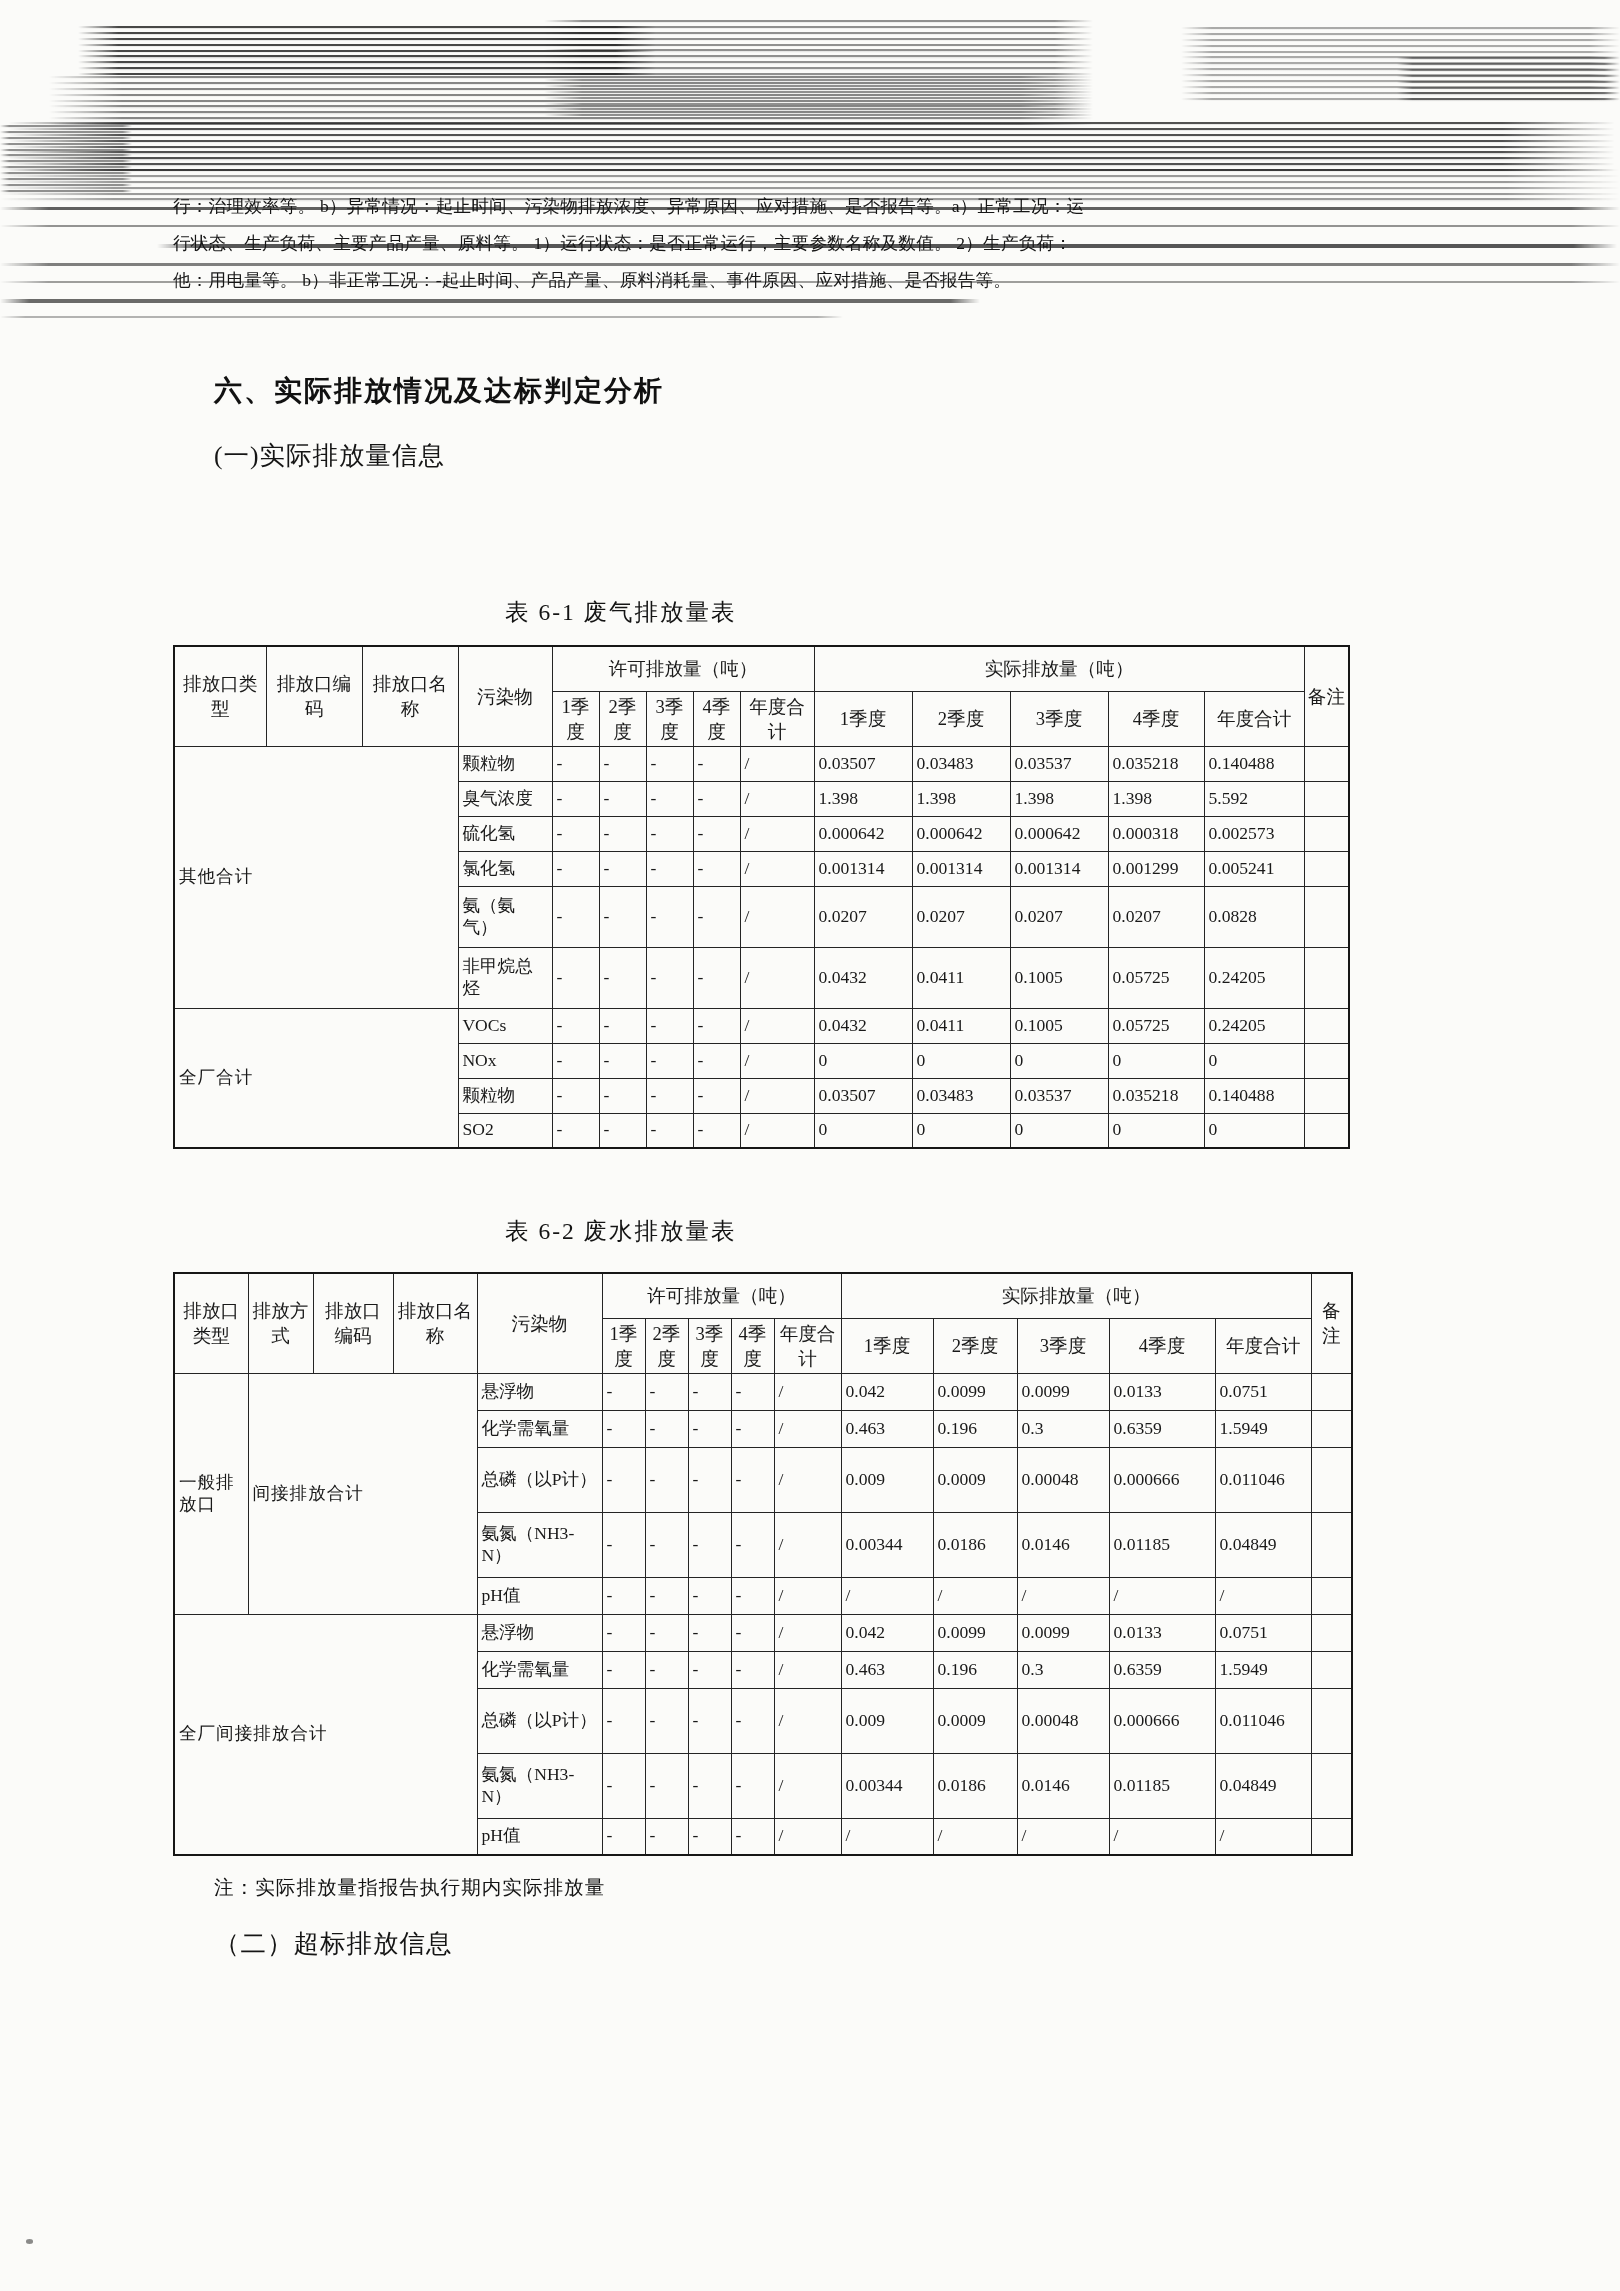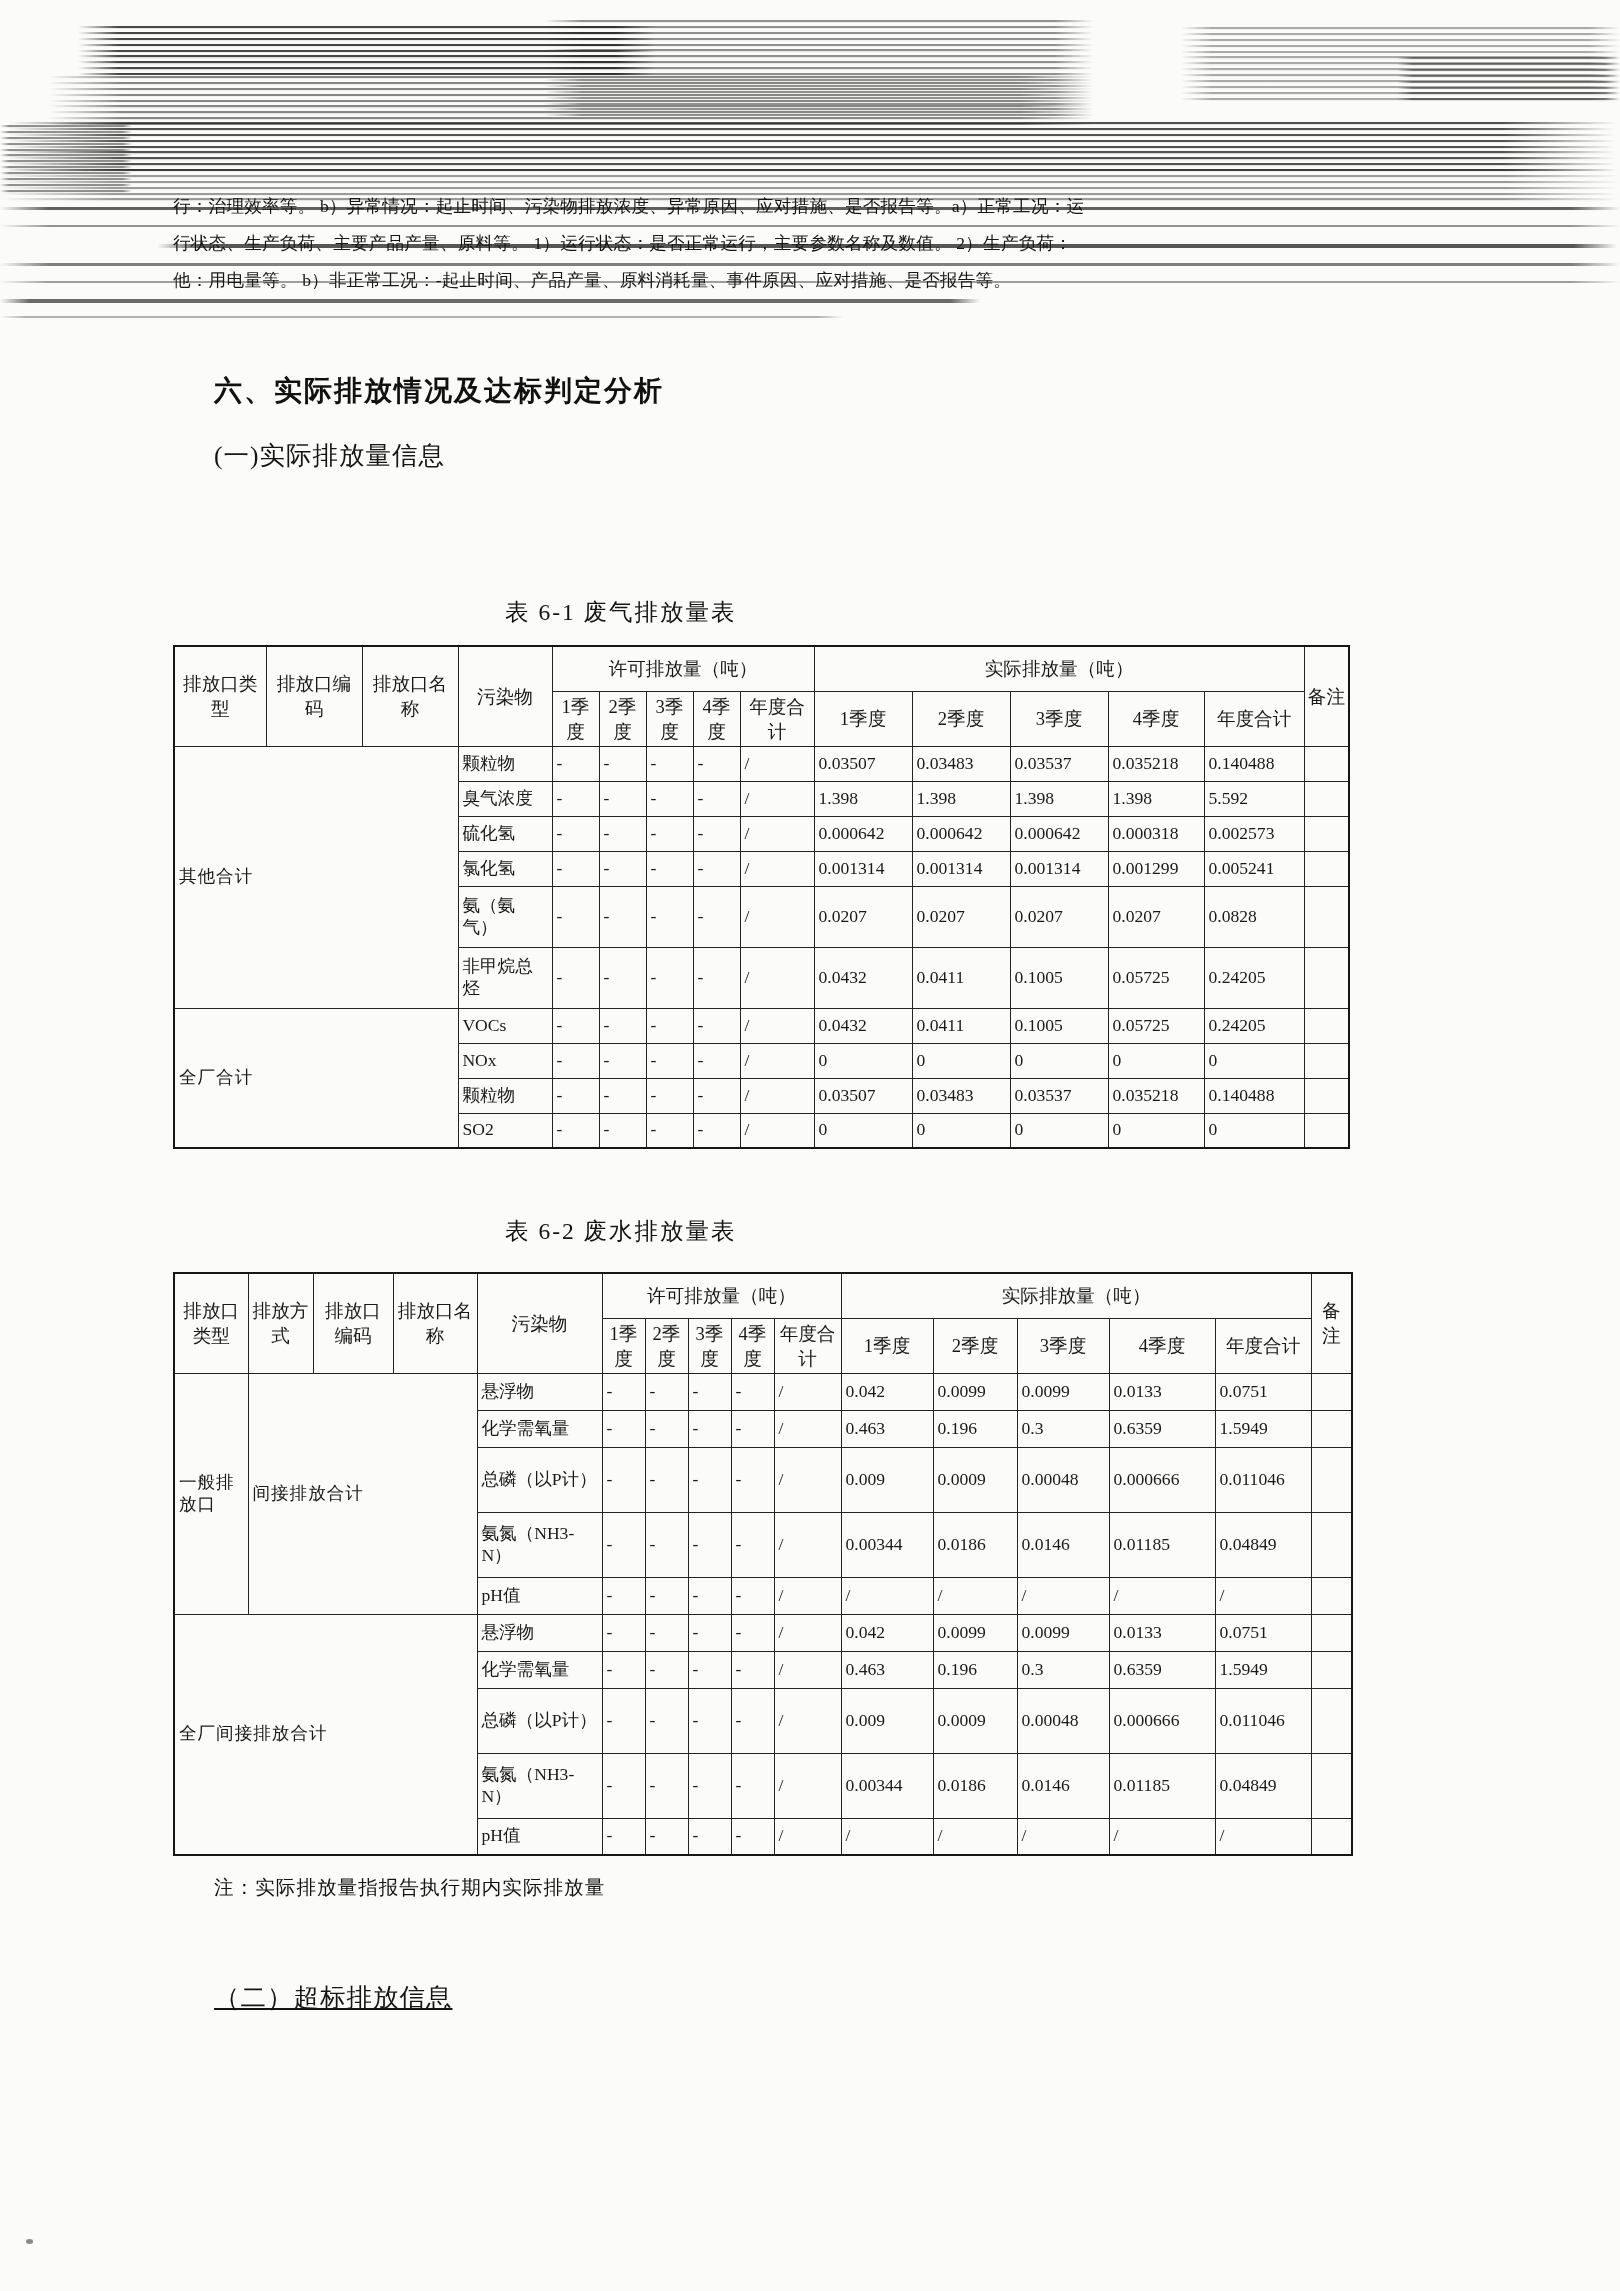--- a/index.html
+++ b/index.html
@@ -480,16 +480,16 @@
         <td>/</td>
         <td>/</td>
         <td>/</td>
         <td>/</td>
         <td></td>
       </tr>
     </tbody>
   </table>
 
   <div class="note">注：实际排放量指报告执行期内实际排放量</div>
-  <div class="h2" style="top:1980px;text-decoration:underline;">（二）超标排放信息</div>
+  <div class="h2" style="top:1926px;">（二）超标排放信息</div>
 
 </div>
 
 
 </body></html>

